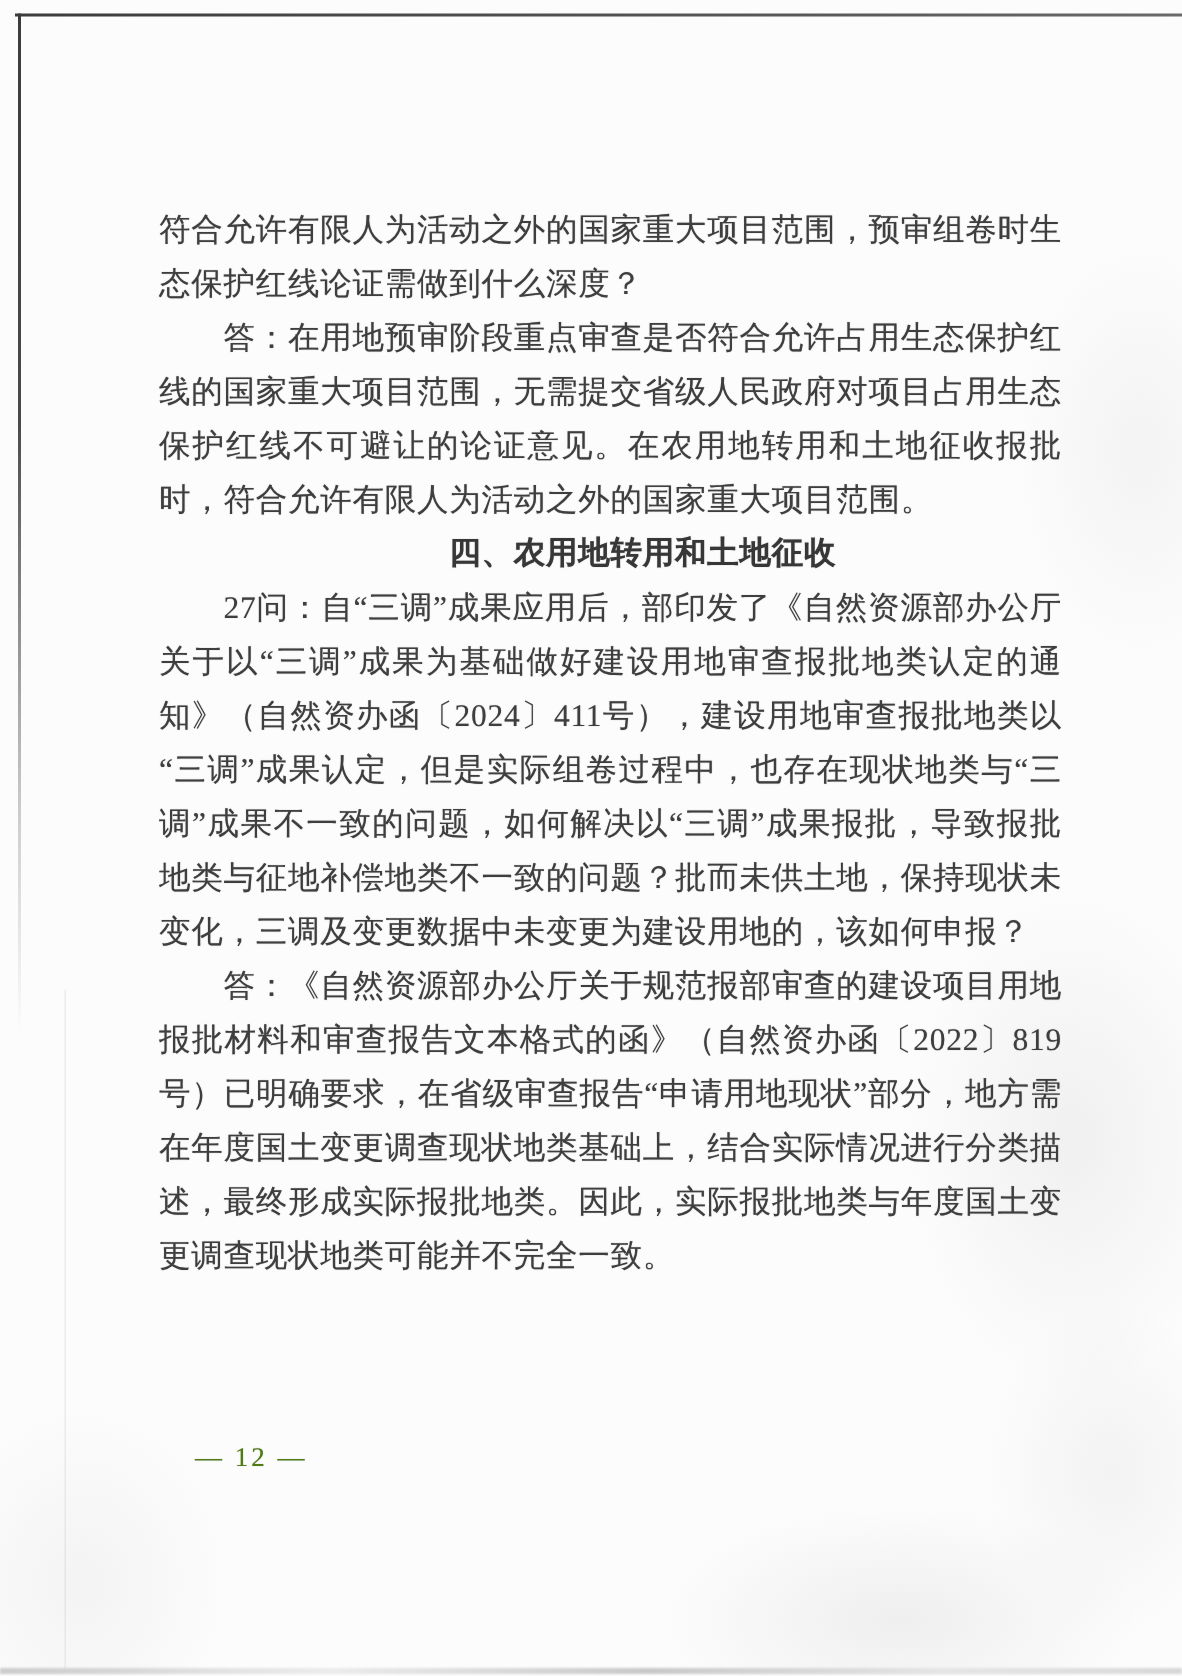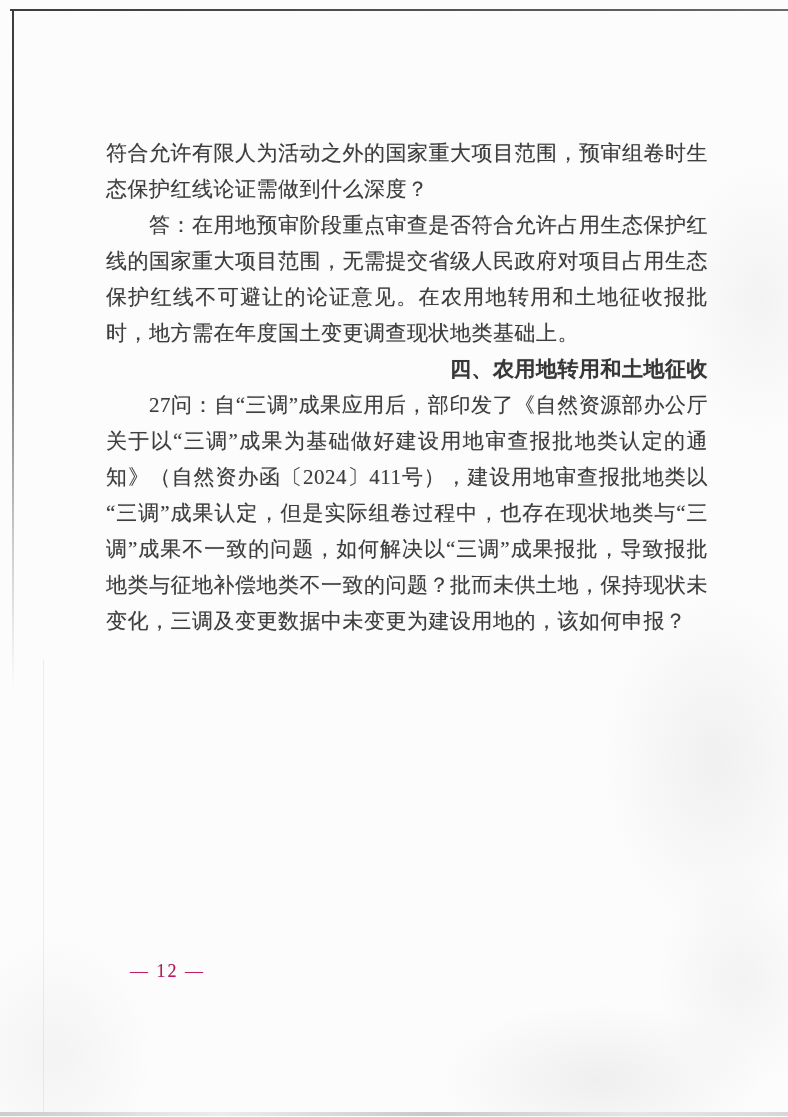--- a/index.html
+++ b/index.html
@@ -90,45 +90,46 @@
     text-indent: 43px;
   }
   .section-heading {
     margin: 0;
     text-indent: 43px;
     font-size: 21px;
     line-height: 36px;
     font-weight: 700;
     font-family: "Liberation Sans", "DejaVu Sans", sans-serif;
     color: #373737;
-    text-align: right;
+    text-align: center;
   }
   .page-number {
     position: absolute;
     left: 130px;
     top: 961px;
     font-size: 18px;
     letter-spacing: 2px;
-    color: #be185d;
+    color: #4d7c0f;
     text-shadow: 0 0 0.7px rgba(80,80,80,0.5);
   }
 </style>
 </head>
 <body>
 
 <div class="page">
 
   <div class="paper-shading"></div>
   <div class="edge-top"></div>
   <div class="edge-left"></div>
   <div class="edge-left-faint"></div>
   <div class="edge-bottom"></div>
 
   <div class="text-block">
     <p>符合允许有限人为活动之外的国家重大项目范围，预审组卷时生态保护红线论证需做到什么深度？</p>
-    <p class="para-indent">答：在用地预审阶段重点审查是否符合允许占用生态保护红线的国家重大项目范围，无需提交省级人民政府对项目占用生态保护红线不可避让的论证意见。在农用地转用和土地征收报批时，地方需在年度国土变更调查现状地类基础上。</p>
+    <p class="para-indent">答：在用地预审阶段重点审查是否符合允许占用生态保护红线的国家重大项目范围，无需提交省级人民政府对项目占用生态保护红线不可避让的论证意见。在农用地转用和土地征收报批时，符合允许有限人为活动之外的国家重大项目范围。</p>
     <h2 class="section-heading">四、农用地转用和土地征收</h2>
     <p class="para-indent">27问：自“三调”成果应用后，部印发了《自然资源部办公厅关于以“三调”成果为基础做好建设用地审查报批地类认定的通知》（自然资办函〔2024〕411号），建设用地审查报批地类以“三调”成果认定，但是实际组卷过程中，也存在现状地类与“三调”成果不一致的问题，如何解决以“三调”成果报批，导致报批地类与征地补偿地类不一致的问题？批而未供土地，保持现状未变化，三调及变更数据中未变更为建设用地的，该如何申报？</p>
+    <p class="para-indent">答：《自然资源部办公厅关于规范报部审查的建设项目用地报批材料和审查报告文本格式的函》（自然资办函〔2022〕819号）已明确要求，在省级审查报告“申请用地现状”部分，地方需在年度国土变更调查现状地类基础上，结合实际情况进行分类描述，最终形成实际报批地类。因此，实际报批地类与年度国土变更调查现状地类可能并不完全一致。</p>
   </div>
 
   <div class="page-number">— 12 —</div>
 
 </div>
 
 </body></html>

